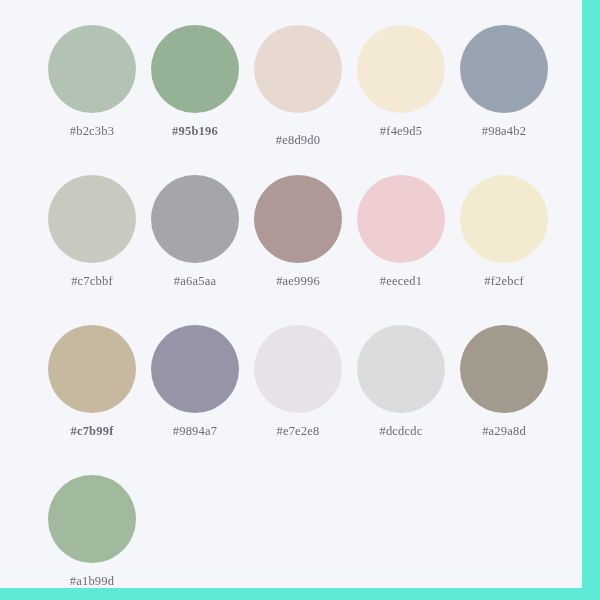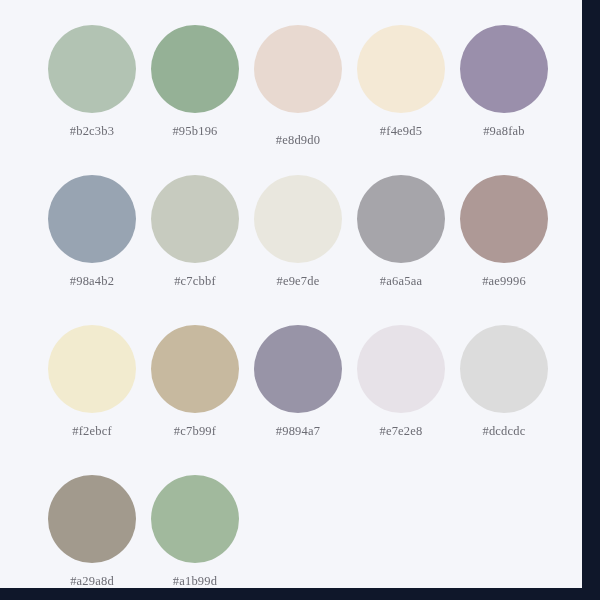--- a/index.html
+++ b/index.html
@@ -69,70 +69,66 @@
     font-size: 12.5px;
     line-height: 1;
     color: #6b6b73;
     letter-spacing: 0.2px;
     white-space: nowrap;
   }
 </style>
 </head>
 <body>
 
-<div id="palette-canvas" style="background-color: #0f172a;">
+<div id="palette-canvas" style="background-color: #5eead4;">
   <div class="panel" style="background-color: rgb(245, 246, 250);"></div>
   <div class="swatch-grid" id="swatch-grid">
       <div class="swatch">
         <div class="swatch-circle" style="background-color: rgb(178, 195, 179);"></div>
         <div class="swatch-label" style="color: rgb(107, 107, 115);">#b2c3b3</div>
       </div>
       <div class="swatch">
         <div class="swatch-circle" style="background-color: rgb(149, 177, 150);"></div>
-        <div class="swatch-label" style="color: rgb(107, 107, 115);">#95b196</div>
+        <div class="swatch-label" style="color: rgb(107, 107, 115); font-weight: bold;">#95b196</div>
       </div>
       <div class="swatch">
         <div class="swatch-circle" style="background-color: rgb(232, 217, 208);"></div>
         <div class="swatch-label" style="color: rgb(107, 107, 115); margin-top: 21px;">#e8d9d0</div>
       </div>
       <div class="swatch">
         <div class="swatch-circle" style="background-color: rgb(244, 233, 213);"></div>
         <div class="swatch-label" style="color: rgb(107, 107, 115);">#f4e9d5</div>
       </div>
       <div class="swatch">
-        <div class="swatch-circle" style="background-color: rgb(154, 143, 171);"></div>
-        <div class="swatch-label" style="color: rgb(107, 107, 115);">#9a8fab</div>
-      </div>
-      <div class="swatch">
         <div class="swatch-circle" style="background-color: rgb(152, 164, 178);"></div>
         <div class="swatch-label" style="color: rgb(107, 107, 115);">#98a4b2</div>
       </div>
       <div class="swatch">
         <div class="swatch-circle" style="background-color: rgb(199, 203, 191);"></div>
         <div class="swatch-label" style="color: rgb(107, 107, 115);">#c7cbbf</div>
-      </div>
-      <div class="swatch">
-        <div class="swatch-circle" style="background-color: rgb(233, 231, 222);"></div>
-        <div class="swatch-label" style="color: rgb(107, 107, 115);">#e9e7de</div>
       </div>
       <div class="swatch">
         <div class="swatch-circle" style="background-color: rgb(166, 165, 170);"></div>
         <div class="swatch-label" style="color: rgb(107, 107, 115);">#a6a5aa</div>
       </div>
       <div class="swatch">
         <div class="swatch-circle" style="background-color: rgb(174, 153, 150);"></div>
         <div class="swatch-label" style="color: rgb(107, 107, 115);">#ae9996</div>
       </div>
       <div class="swatch">
+        <div class="swatch-circle" style="background-color: rgb(238, 206, 209);"></div>
+        <div class="swatch-label" style="color: rgb(107, 107, 115);">#eeced1</div>
+      </div>
+      <div class="swatch">
         <div class="swatch-circle" style="background-color: rgb(242, 235, 207);"></div>
         <div class="swatch-label" style="color: rgb(107, 107, 115);">#f2ebcf</div>
       </div>
       <div class="swatch">
         <div class="swatch-circle" style="background-color: rgb(199, 185, 159);"></div>
-        <div class="swatch-label" style="color: rgb(107, 107, 115);">#c7b99f</div>
+        <div class="swatch-label" style="color: rgb(107, 107, 115); font-weight: bold;">#c7b99f</div>
       </div>
       <div class="swatch">
         <div class="swatch-circle" style="background-color: rgb(152, 148, 167);"></div>
         <div class="swatch-label" style="color: rgb(107, 107, 115); margin-top: 12px;">#9894a7</div>
       </div>
       <div class="swatch">
         <div class="swatch-circle" style="background-color: rgb(231, 226, 232);"></div>
         <div class="swatch-label" style="color: rgb(107, 107, 115); text-align: center;">#e7e2e8</div>
       </div>
       <div class="swatch">

